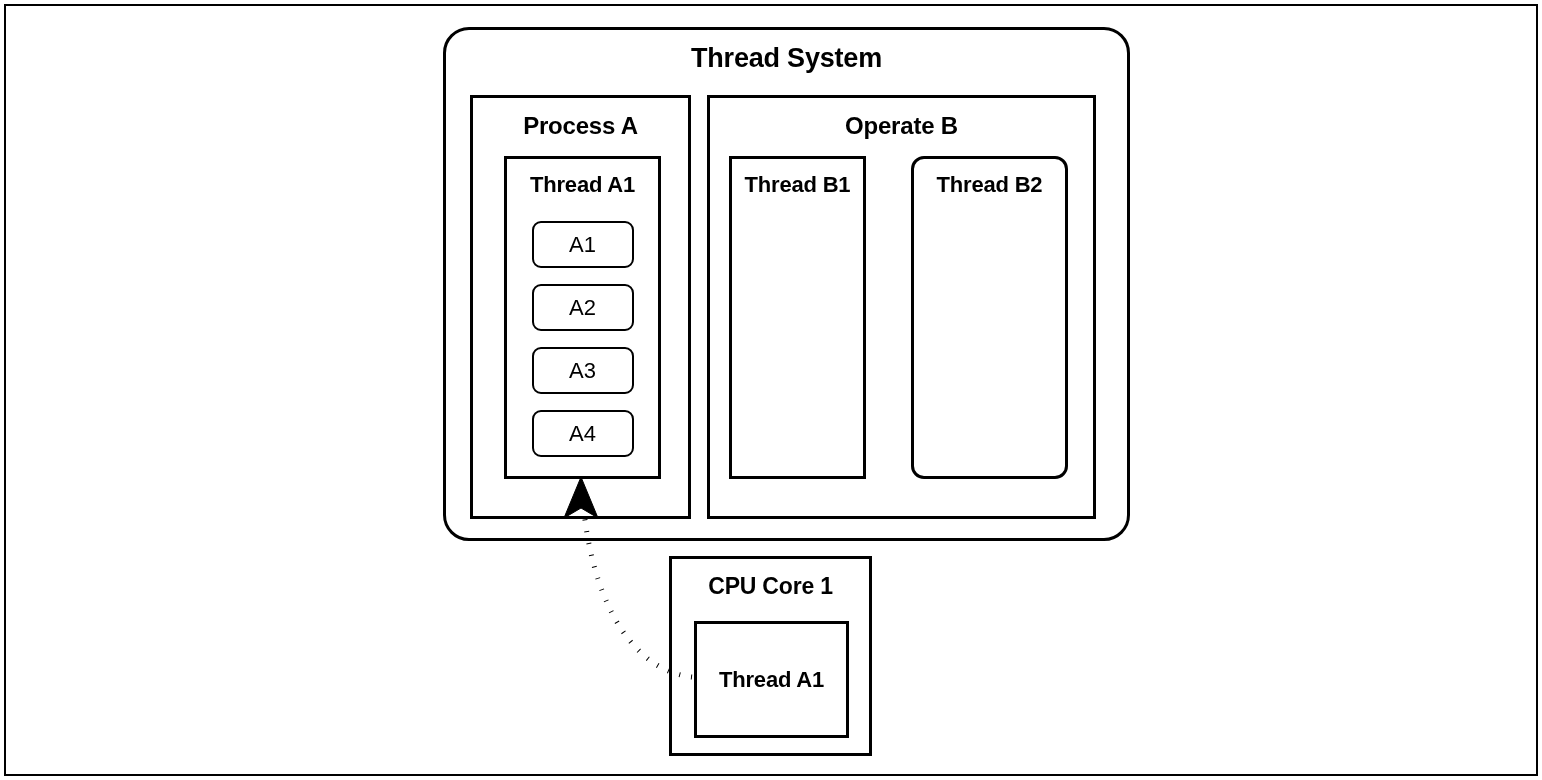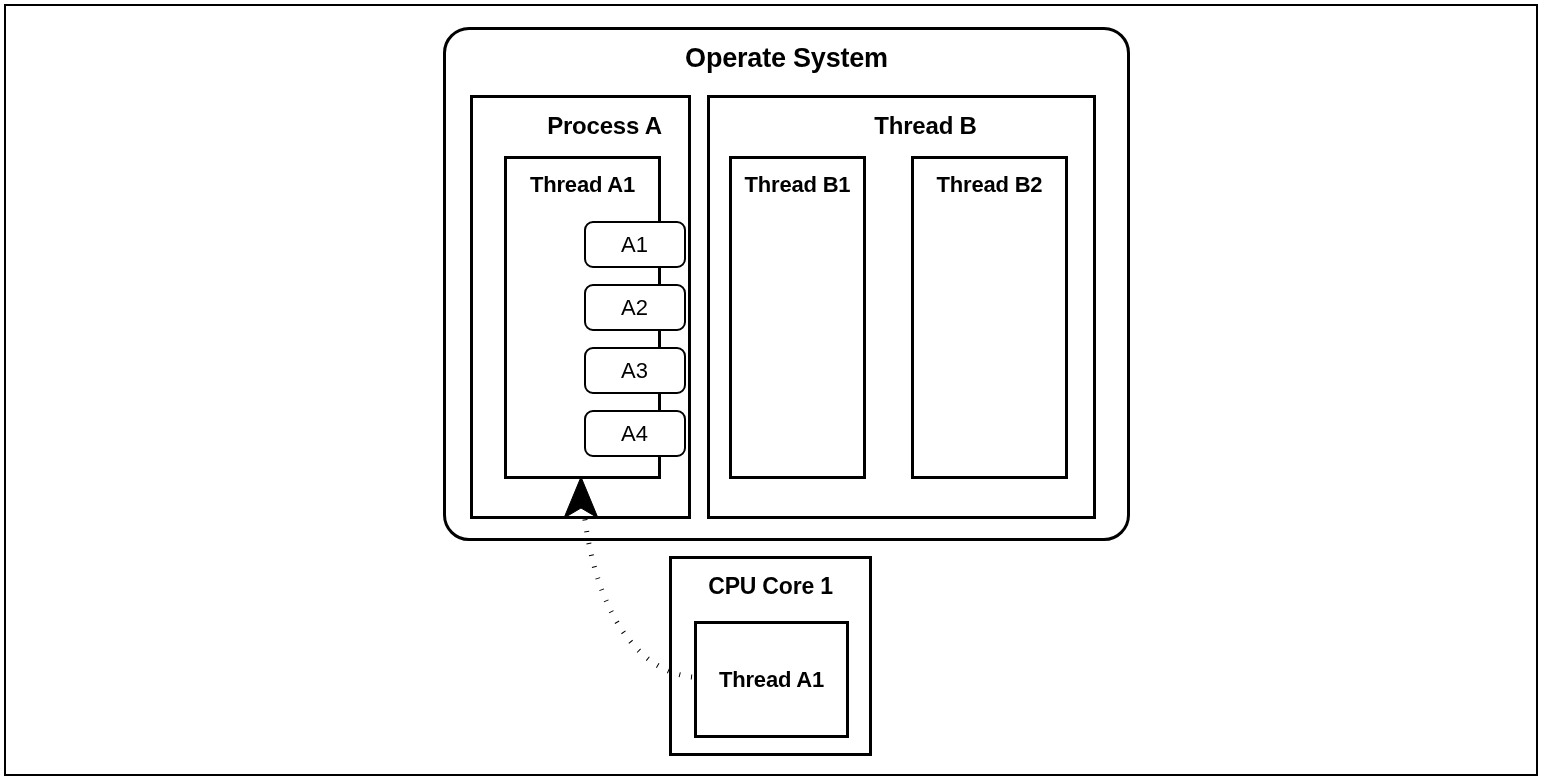--- a/index.html
+++ b/index.html
@@ -61,21 +61,20 @@
   }
   .process-title {
     position: absolute;
     left: 0;
     top: 14px;
     width: 100%;
     text-align: center;
     font-size: 24px;
     font-weight: bold;
     letter-spacing: -0.2px;
-    margin-left: 24px;
   }
   #process-a { left: 470px; top: 95px; width: 221px; height: 424px; }
   #process-b { left: 707px; top: 95px; width: 389px; height: 424px; }
 
   
   .thread-box {
     position: absolute;
     border: 3px solid #000000;
     box-sizing: border-box;
     background: #ffffff;
@@ -85,29 +84,28 @@
     left: 0;
     top: 13px;
     width: 100%;
     text-align: center;
     font-size: 22px;
     font-weight: bold;
     letter-spacing: -0.2px;
   }
   #thread-a1 { left: 504px; top: 156px; width: 157px; height: 323px; }
   #thread-b1 { left: 729px; top: 156px; width: 137px; height: 323px; }
-  #thread-b2 { left: 911px; top: 156px; width: 157px; height: 323px; }
+  #thread-b2 { left: 911px; top: 156px; width: 157px; height: 323px; border-radius: 13px; }
 
   
   .task-list {
     position: absolute;
-    left: 12px;
+    left: 0;
     top: 62px;
     width: 100%;
-    padding-left: 40px;
   }
   .task-box {
     width: 102px;
     height: 47px;
     margin: 0 auto 16px auto;
     border: 2px solid #000000;
     border-radius: 9px;
     box-sizing: border-box;
     background: #ffffff;
     display: flex;
@@ -167,39 +165,39 @@
   }
 </style>
 </head>
 <body>
 
 <div id="canvas">
 
   <div class="outer-frame"></div>
 
   <div class="os-box" id="os-box">
-    <div class="os-title">Operate System</div>
+    <div class="os-title">Thread System</div>
   </div>
 
   <div class="process-box" id="process-a">
     <div class="process-title">Process A</div>
   </div>
 
   <div class="thread-box" id="thread-a1">
     <div class="thread-title">Thread A1</div>
     <div class="task-list">
       <div class="task-box">A1</div>
       <div class="task-box">A2</div>
       <div class="task-box">A3</div>
       <div class="task-box">A4</div>
     </div>
   </div>
 
   <div class="process-box" id="process-b">
-    <div class="process-title">Thread B</div>
+    <div class="process-title">Operate B</div>
   </div>
 
   <div class="thread-box" id="thread-b1">
     <div class="thread-title">Thread B1</div>
   </div>
 
   <div class="thread-box" id="thread-b2">
     <div class="thread-title">Thread B2</div>
   </div>
 

